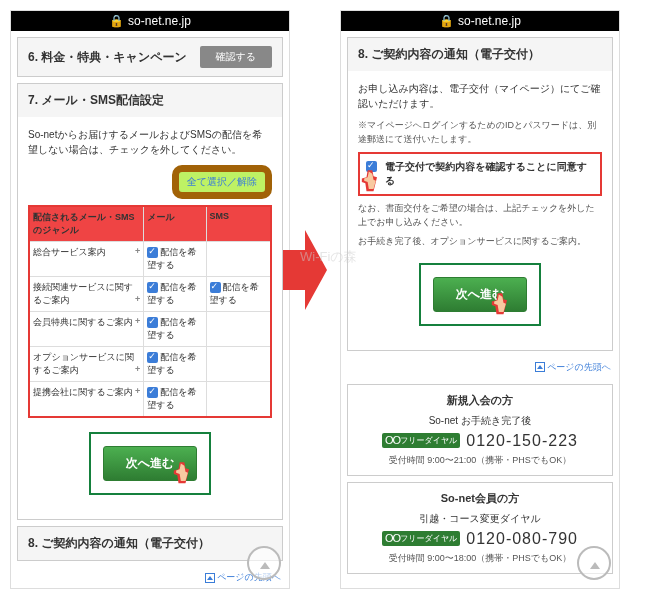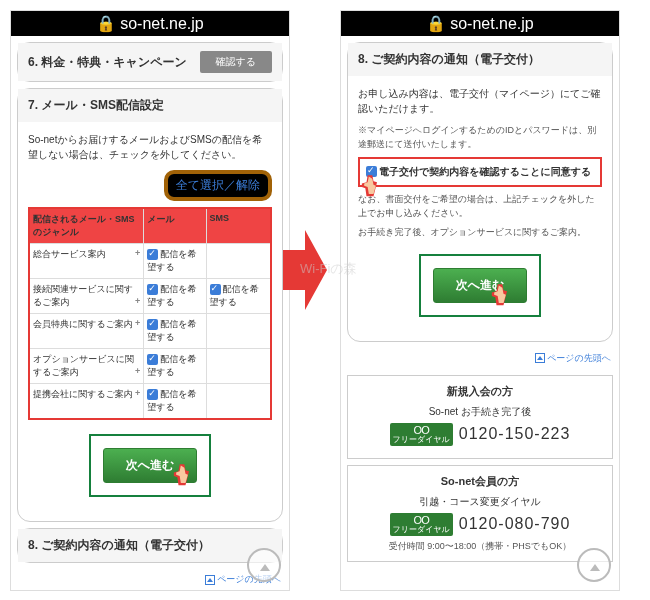--- a/index.html
+++ b/index.html
@@ -1,59 +1,59 @@
 <!DOCTYPE html>
 <html><head>
 <meta charset="utf-8">
 <style>
 *{box-sizing:border-box;margin:0;padding:0;font-family:"Hiragino Kaku Gothic ProN","Meiryo",sans-serif}
 body{background:#fff;width:650px;height:600px;position:relative;overflow:hidden}
 .screens{display:flex;gap:50px;padding:10px}
 .screen{width:280px;border:1px solid #ddd;background:#fff;font-size:11px;color:#333;position:relative}
-.url-bar{background:#000;color:#fff;text-align:center;padding:3px 0;font-size:16px}
+.url-bar{background:#000;color:#fff;text-align:center;padding:3px 0;font-size:12px}
 .lock{display:inline-block;margin-right:4px}
-.sec{border:1px solid #ccc;margin:6px;border-radius:13px}
+.sec{border:1px solid #ccc;margin:6px;border-radius:0}
 .sec-hd{display:flex;justify-content:space-between;align-items:center;padding:8px 10px;background:#f5f5f5;font-weight:bold;font-size:12px}
 .confirm-btn{background:#888;color:#fff;border:none;padding:4px 16px;font-size:10px;border-radius:2px}
 .sec-body{padding:10px}
 .desc{font-size:10px;line-height:1.5;margin-bottom:8px}
 .small-note{font-size:9px;line-height:1.5;color:#555;margin-bottom:6px}
 .toggle-all{text-align:right;margin-bottom:6px}
-.toggle-all button{background:#000000;border:4px solid #a16207;color:#3b7dd8;padding:3px 8px;font-size:12px;border-radius:10px}
+.toggle-all button{background:#bef264;border:7px solid #a16207;color:#3b7dd8;padding:3px 8px;font-size:10px;border-radius:10px}
 .tbl{border:2px solid #e53935;width:100%;border-collapse:collapse;font-size:9px}
 .tbl th,.tbl td{border:1px solid #ddd;padding:4px 3px;text-align:left;vertical-align:top}
 .tbl th{background:#ef4444;font-weight:bold}
 .plus{float:right;font-weight:bold;color:#888}
 .chk{display:inline-block;width:11px;height:11px;background:#3b7dd8;border-radius:2px;position:relative;margin-right:2px;vertical-align:middle}
 .chk::after{content:"✓";color:#fff;font-size:9px;position:absolute;top:-1px;left:1px}
 .next-wrap{text-align:center;margin:14px 0;position:relative}
 .next-btn{background:linear-gradient(#4caf50,#2e7d32);color:#fff;border:1px solid #2e7d32;padding:8px 22px;font-size:12px;font-weight:bold;border-radius:3px}
 .next-box{display:inline-block;border:2px solid #15803d;padding:12px}
 .hand{position:absolute;width:28px;height:28px;pointer-events:none}
 .hand svg{width:100%;height:100%}
 .arrow-big{position:absolute;left:283px;top:230px;width:44px;height:80px}
 .arrow-big svg{width:100%;height:100%}
-.consent-row{border:2px solid #e53935;padding:6px;margin:6px 0;display:flex;align-items:flex-start;position:relative}
+.consent-row{border:2px solid #e53935;padding:6px;margin:6px 0;display:flex;align-items:flex-start;gap:6px;position:relative}
 .consent-row .chk{flex:0 0 auto;margin-top:1px}
 .consent-txt{font-size:10px;font-weight:bold}
 .pgtop{text-align:right;font-size:9px;padding:4px 8px}
 .pgtop a{color:#3b7dd8;text-decoration:none}
 .pgtop-ic{display:inline-block;width:10px;height:10px;border:1px solid #3b7dd8;position:relative;vertical-align:middle;margin-right:2px}
 .pgtop-ic::after{content:"";position:absolute;left:1px;top:2px;border-left:3px solid transparent;border-right:3px solid transparent;border-bottom:4px solid #3b7dd8}
 .contact{border:1px solid #ccc;margin:6px;text-align:center;padding:8px 13px}
 .contact-h{font-size:11px;font-weight:bold;margin-bottom:6px}
 .contact-sub{font-size:10px;margin-bottom:4px}
 .tel-row{display:flex;align-items:center;justify-content:center;gap:6px;margin-bottom:4px}
-.free-ic{background:#2e7d32;color:#fff;font-size:8px;padding:2px 3px;border-radius:2px;display:flex;flex-direction:column;align-items:center;line-height:1}
+.free-ic{background:#2e7d32;color:#fff;font-size:8px;padding:2px 3px;border-radius:2px;display:flex;flex-direction:row;align-items:center;line-height:1}
 .free-ic .oo{font-size:11px;letter-spacing:-1px}
 .tel{font-size:16px;font-weight:normal;letter-spacing:1px}
 .hours{font-size:9px;color:#555}
 .scroll-circle{position:absolute;width:34px;height:34px;border:2px solid #bbb;border-radius:50%;background:rgba(255,255,255,.6)}
 .scroll-circle::after{content:"";position:absolute;left:11px;top:14px;border-left:5px solid transparent;border-right:5px solid transparent;border-bottom:7px solid #bbb}
-.watermark{position:absolute;left:300px;top:260px;font-size:13px;color:#ccc;opacity:.5;pointer-events:none}
+.watermark{position:absolute;left:300px;top:248px;font-size:13px;color:#ccc;opacity:.5;pointer-events:none}
 </style>
 </head>
 <body>
 
 <div class="screens">
 
 <div class="screen">
   <div class="url-bar"><span class="lock">🔒</span><span>so-net.ne.jp</span></div>
 
   <div class="sec">
@@ -161,20 +161,21 @@
   <div class="contact">
     <div class="contact-h">新規入会の方</div>
     <div class="contact-sub">So-net お手続き完了後</div>
     <div class="tel-row">
       <span class="free-ic">
             <span class="oo">OO</span>
             <span>フリーダイヤル</span>
           </span>
       <span class="tel">0120-150-223</span>
     </div>
+    <div class="hours">受付時間 9:00〜21:00（携帯・PHSでもOK）</div>
   </div>
 
   <div class="contact">
     <div class="contact-h">So-net会員の方</div>
     <div class="contact-sub">引越・コース変更ダイヤル</div>
     <div class="tel-row">
       <span class="free-ic">
             <span class="oo">OO</span>
             <span>フリーダイヤル</span>
           </span>

